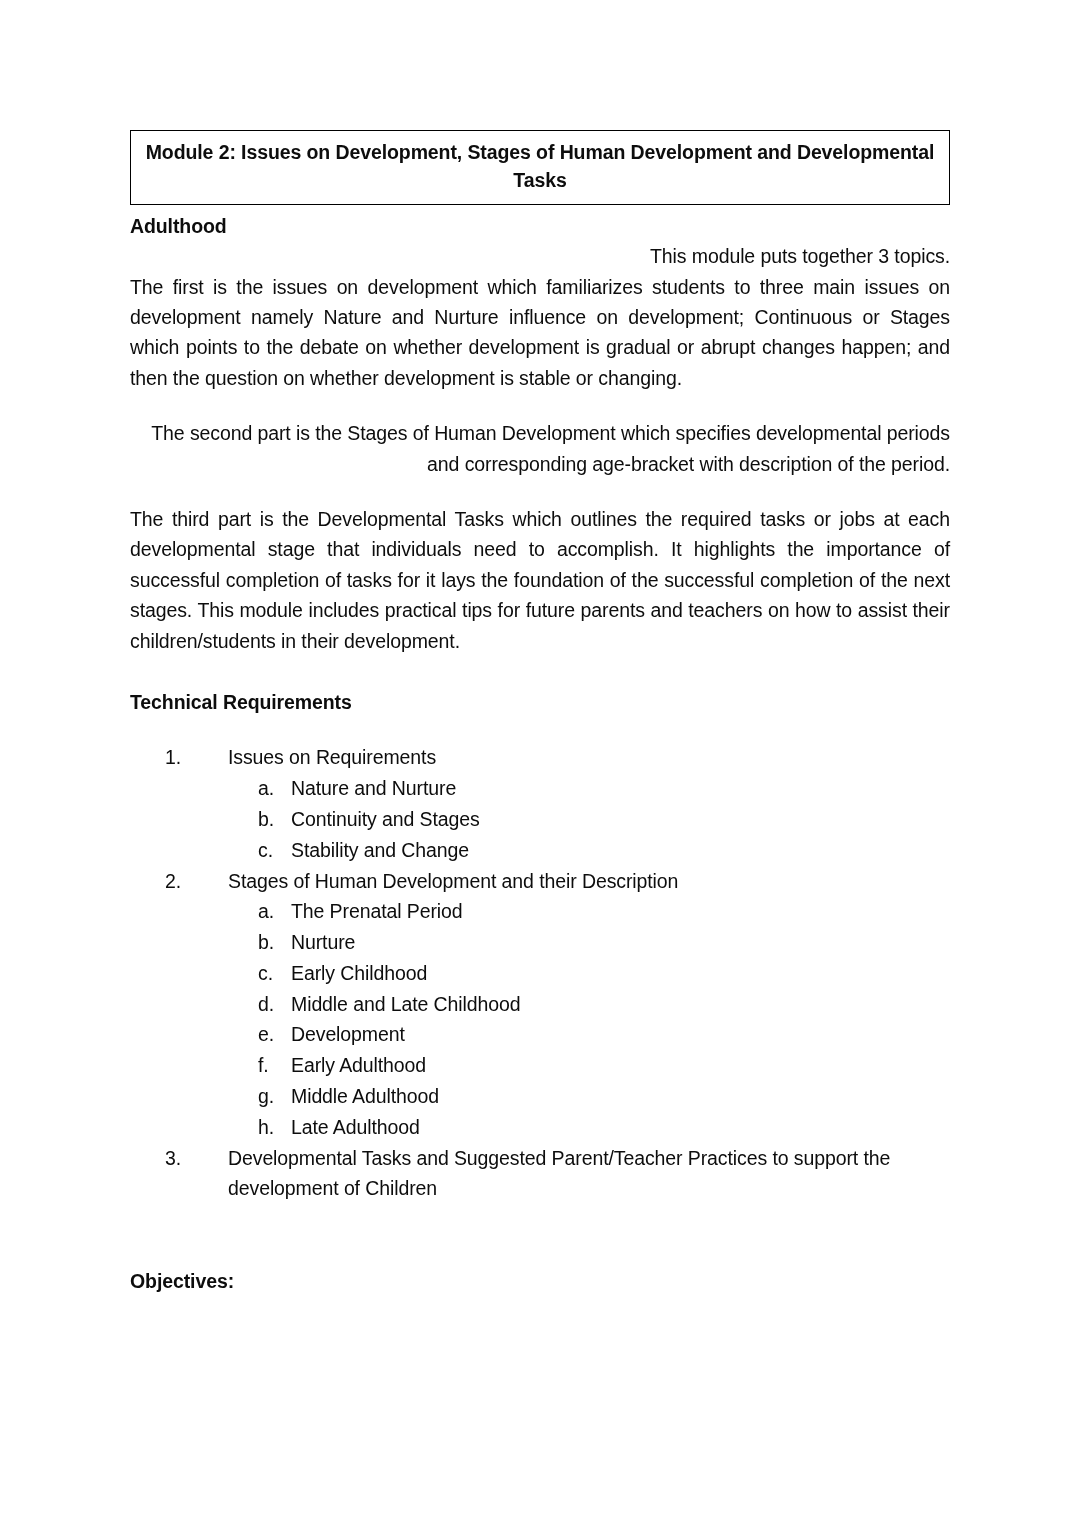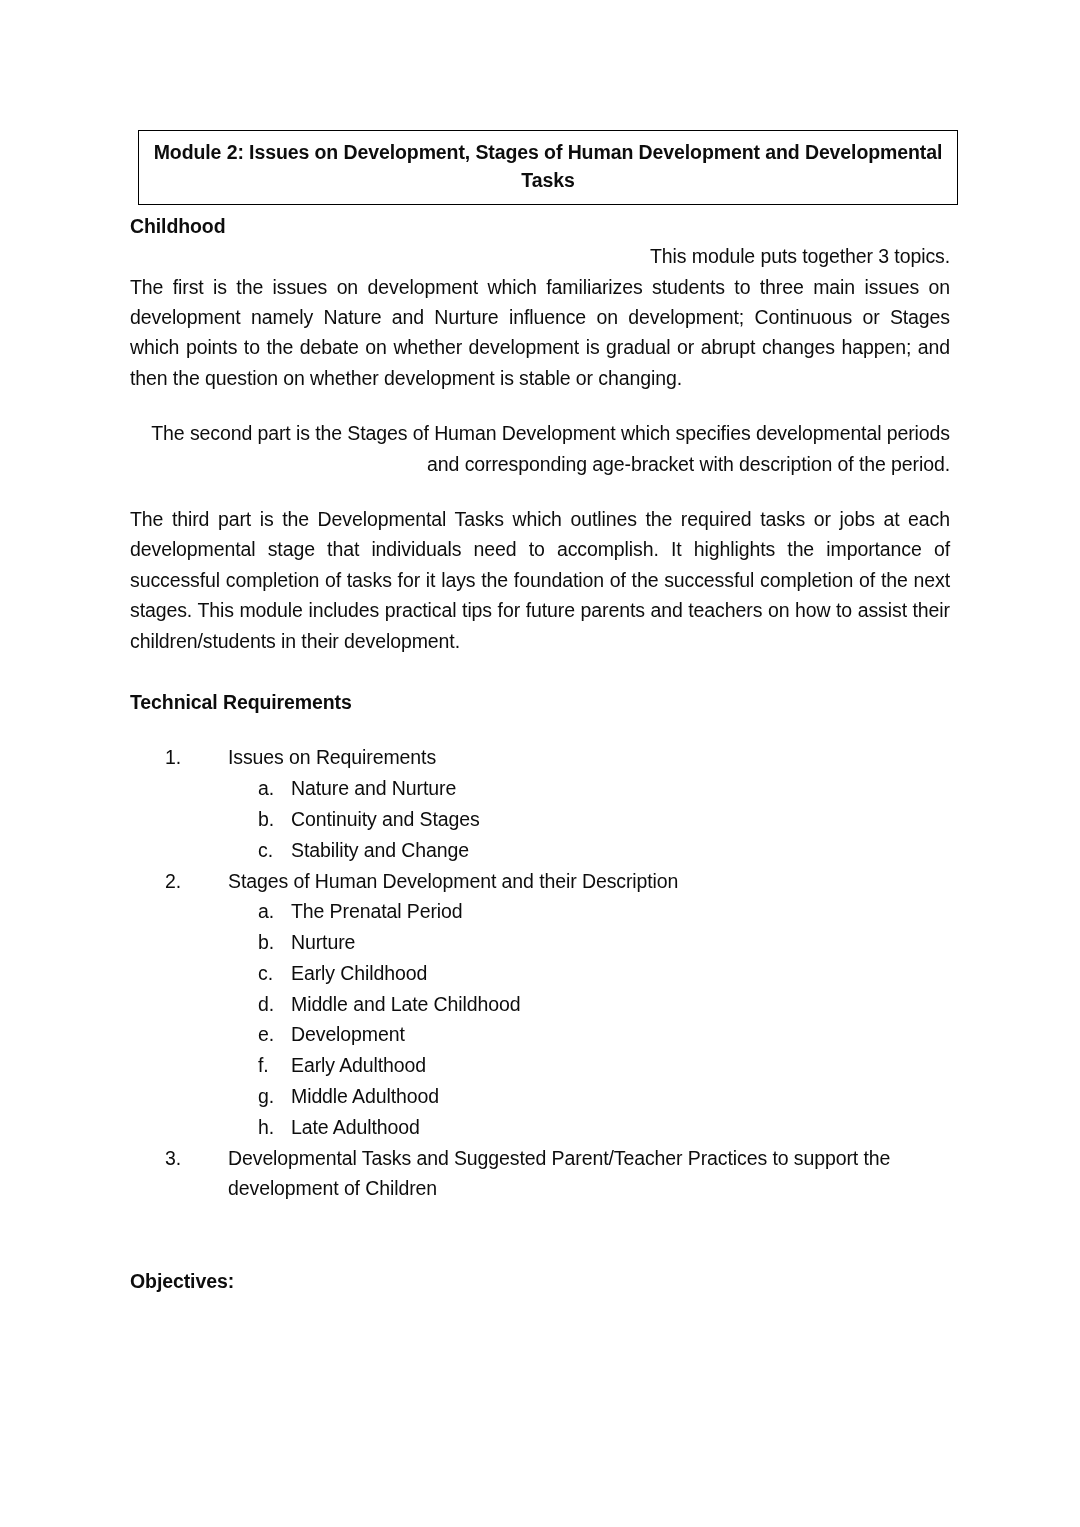--- a/index.html
+++ b/index.html
@@ -26,21 +26,20 @@
   
   .title-box {
     position: absolute;
     left: 0;
     top: 130px;
     width: 820px;
     box-sizing: border-box;
     border: 1.6px solid #000000;
     padding: 8px 14px 10px 14px;
     text-align: center;
-    margin-left: 8px;
   }
   .title-text {
     font-size: 19.5px;
     font-weight: bold;
     line-height: 1.42;
     letter-spacing: -0.1px;
   }
 
   
   .content {
@@ -119,21 +118,21 @@
 <body>
 
 <div class="page">
 
   <div class="title-box">
     <div class="title-text">Module 2: Issues on Development, Stages of Human Development and Developmental Tasks</div>
   </div>
 
   <div class="content">
 
-    <h2 class="section-head">Childhood</h2>
+    <h2 class="section-head">Adulthood</h2>
 
     <p class="body-text left">This module puts together 3 topics.</p>
 
     <p class="body-text">The first is the issues on development which familiarizes students to three main issues on development namely Nature and Nurture influence on development; Continuous or Stages which points to the debate on whether development is gradual or abrupt changes happen; and then the question on whether development is stable or changing.</p>
 
     <div class="gap-md"></div>
 
     <p class="body-text left">The second part is the Stages of Human Development which specifies developmental periods and corresponding age-bracket with description of the period.</p>
 
     <div class="gap-md"></div>

